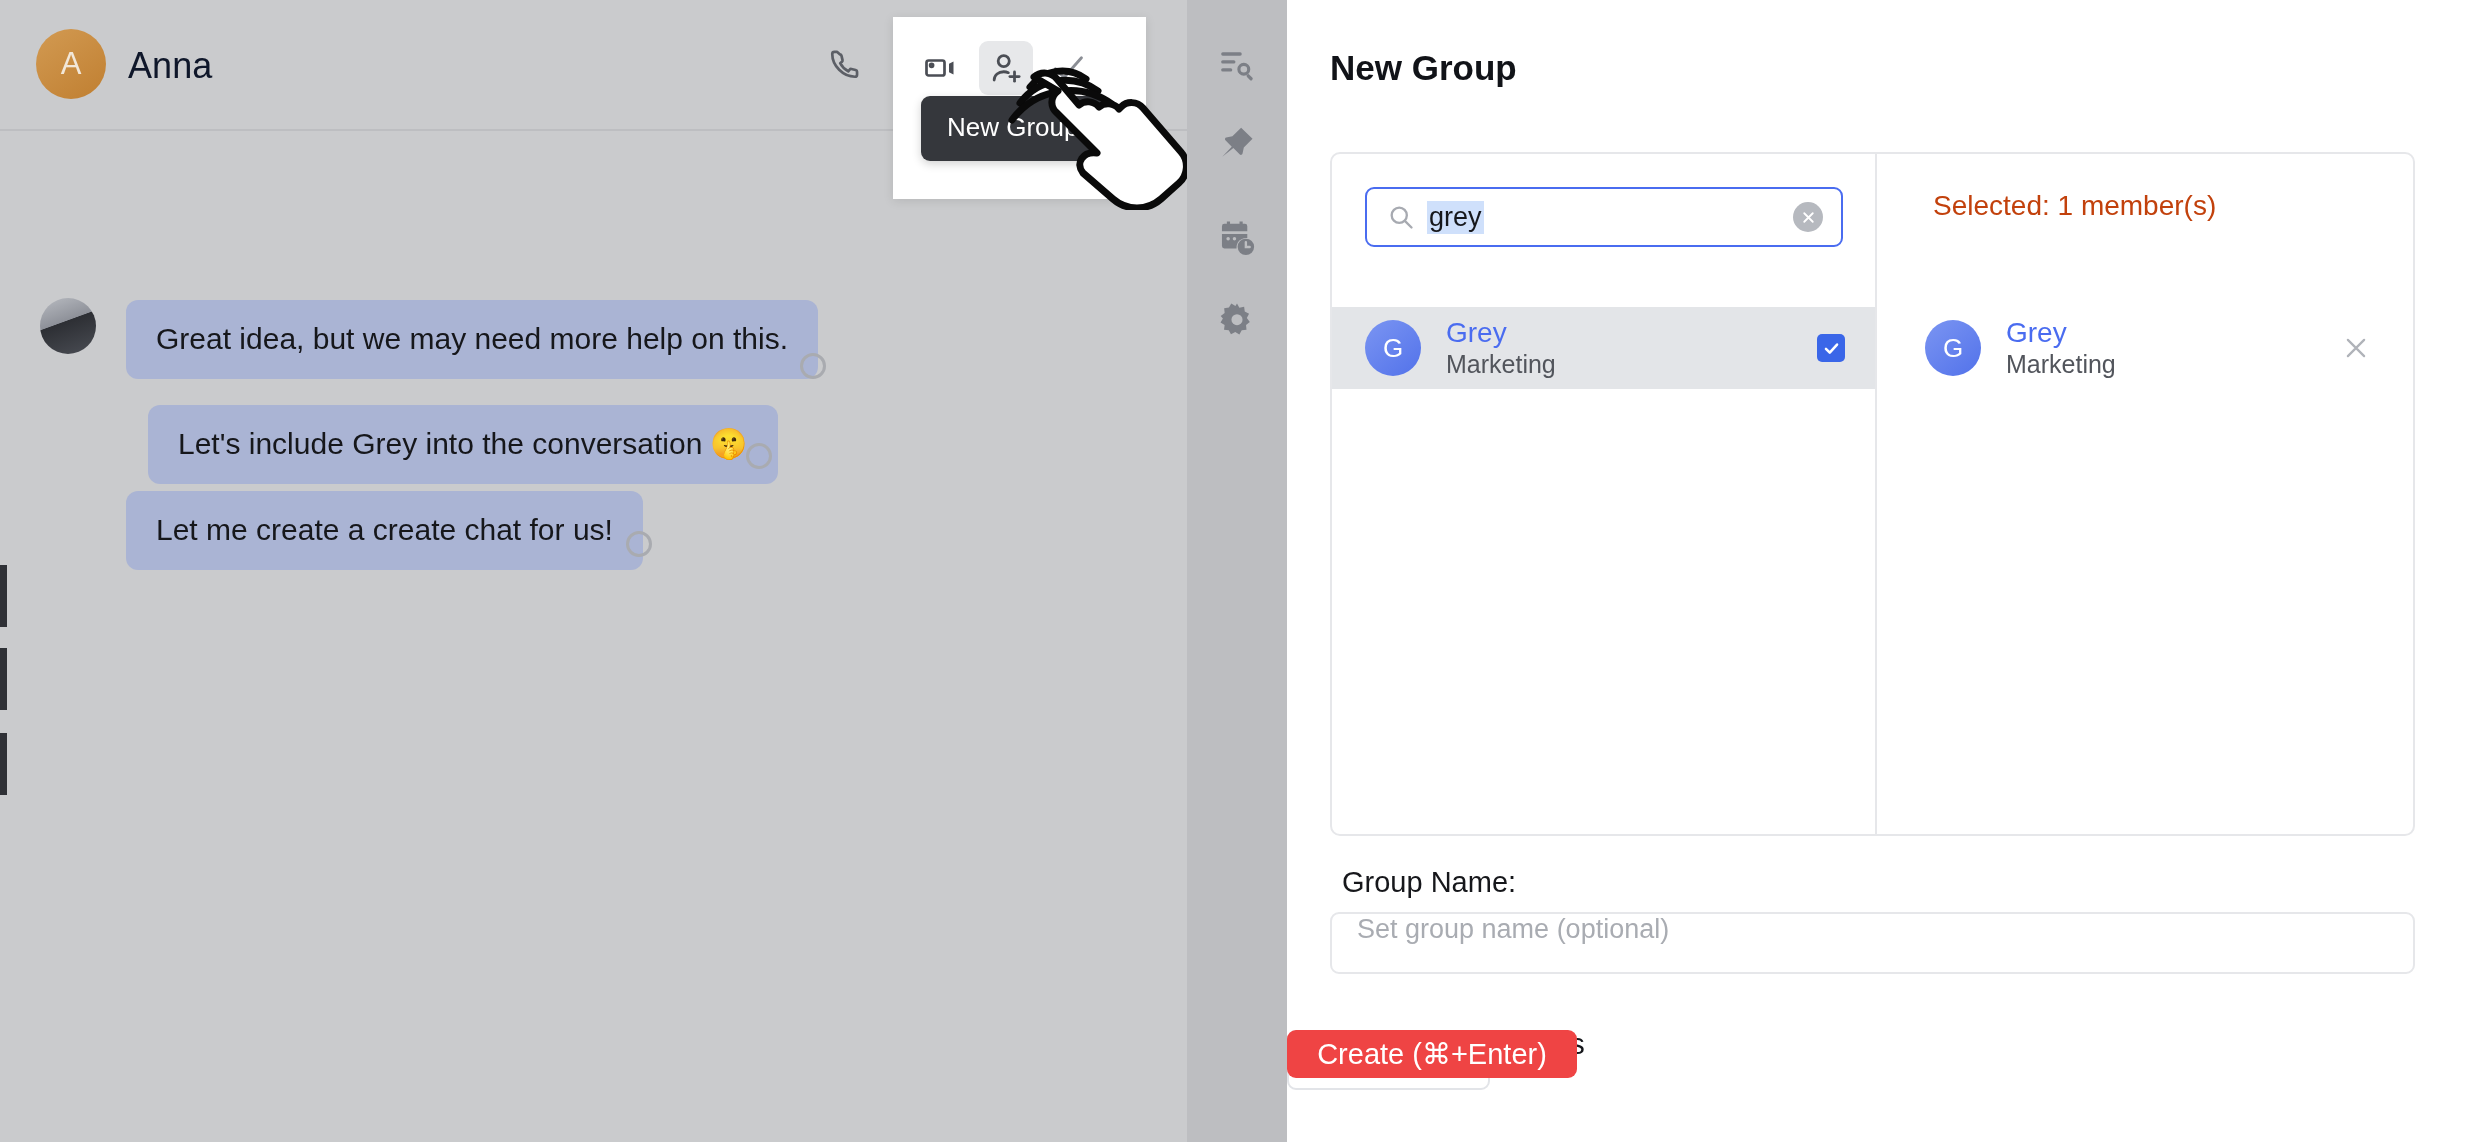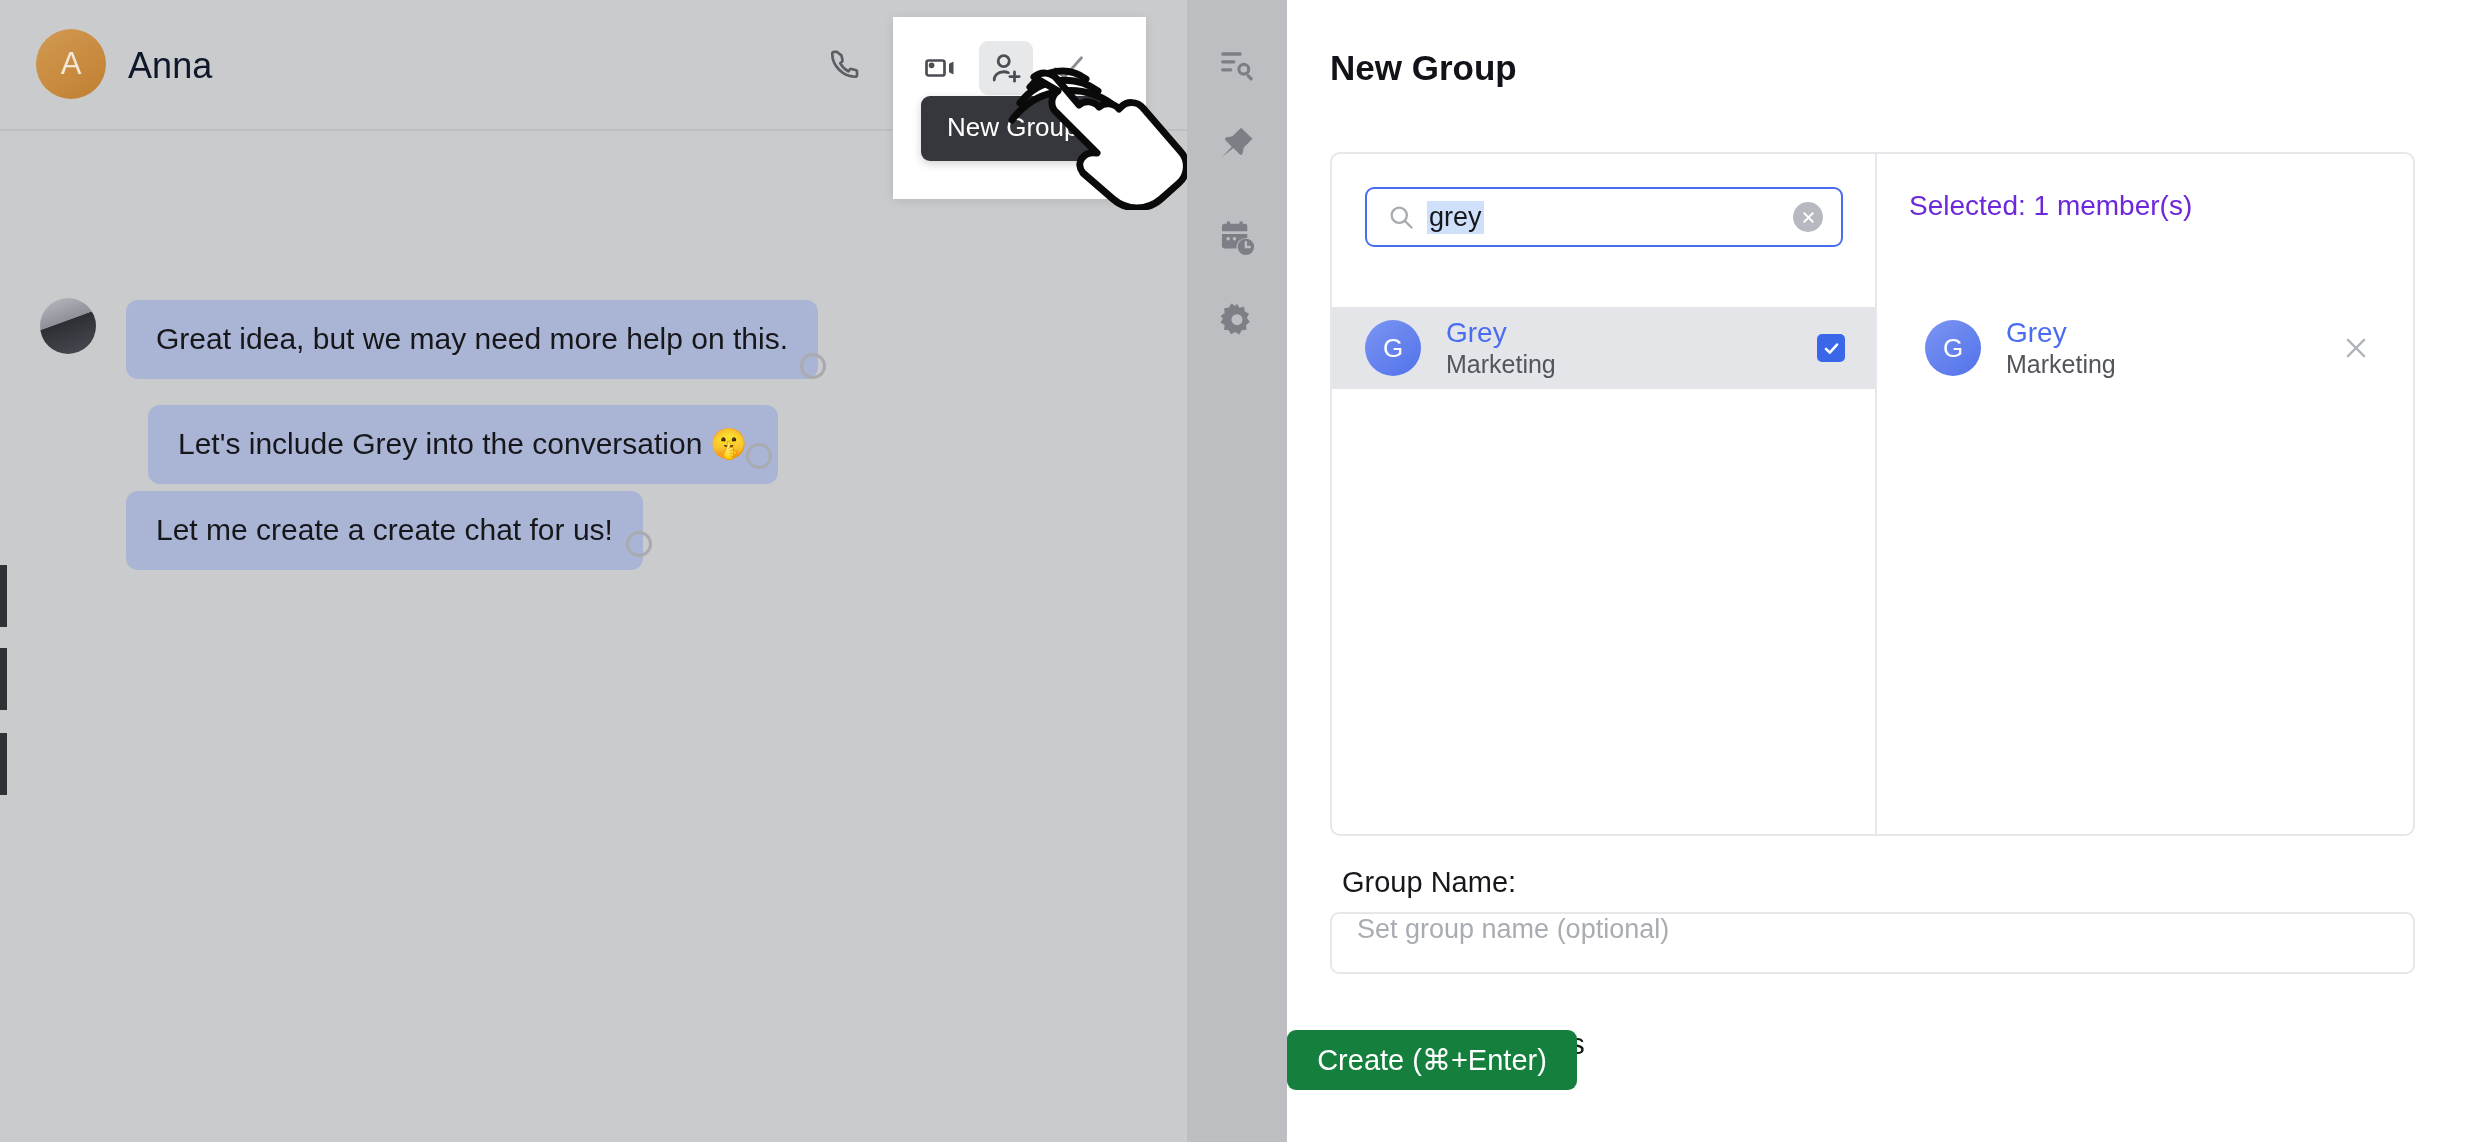--- a/index.html
+++ b/index.html
@@ -172,22 +172,22 @@
   .m-name { font-size: 28px; color: #4a6cf0; line-height: 1.08; }
   .m-role { font-size: 25px; color: #52555c; line-height: 1.08; }
   .m-check {
     position: absolute; right: 30px;
     width: 28px; height: 28px; border-radius: 5px;
     background: #3a66e8; color: #fff;
     display: flex; align-items: center; justify-content: center;
   }
 
   .sel-label {
-    position: absolute; left: 32px; top: 36px;
-    font-size: 28px; color: #6d28d9;
+    position: absolute; left: 56px; top: 36px;
+    font-size: 28px; color: #c2410c;
   }
   .sel-row {
     position: absolute; left: 0; top: 153px; right: 0; height: 82px;
     display: flex; align-items: center;
   }
   .sel-av {
     margin-left: 48px; width: 56px; height: 56px; border-radius: 50%;
     background: linear-gradient(140deg,#7b95f2 0%,#5272ea 100%);
     color: #fff; font-size: 26px;
     display: flex; align-items: center; justify-content: center;
@@ -223,23 +223,23 @@
 
   .btn-cancel {
     position: absolute; left: 1895px - 1287px; top: 1030px;
     width: 203px; height: 60px;
     border: 2px solid #e2e4e8; border-radius: 9px;
     background: #fff; color: #16171b; font-size: 29px;
     display: flex; align-items: center; justify-content: center;
   }
   .btn-create {
     position: absolute; left: 2124px - 1287px; top: 1030px;
-    width: 290px; height: 60px;
+    width: 290px; height: 48px;
     border-radius: 9px;
-    background: #15803d; color: #fff; font-size: 29px;
+    background: #ef4444; color: #fff; font-size: 29px;
     display: flex; align-items: center; justify-content: center;
   }
 </style>
 </head>
 <body>
 
 <div id="app">
 
   <div class="chat-pane">
 

